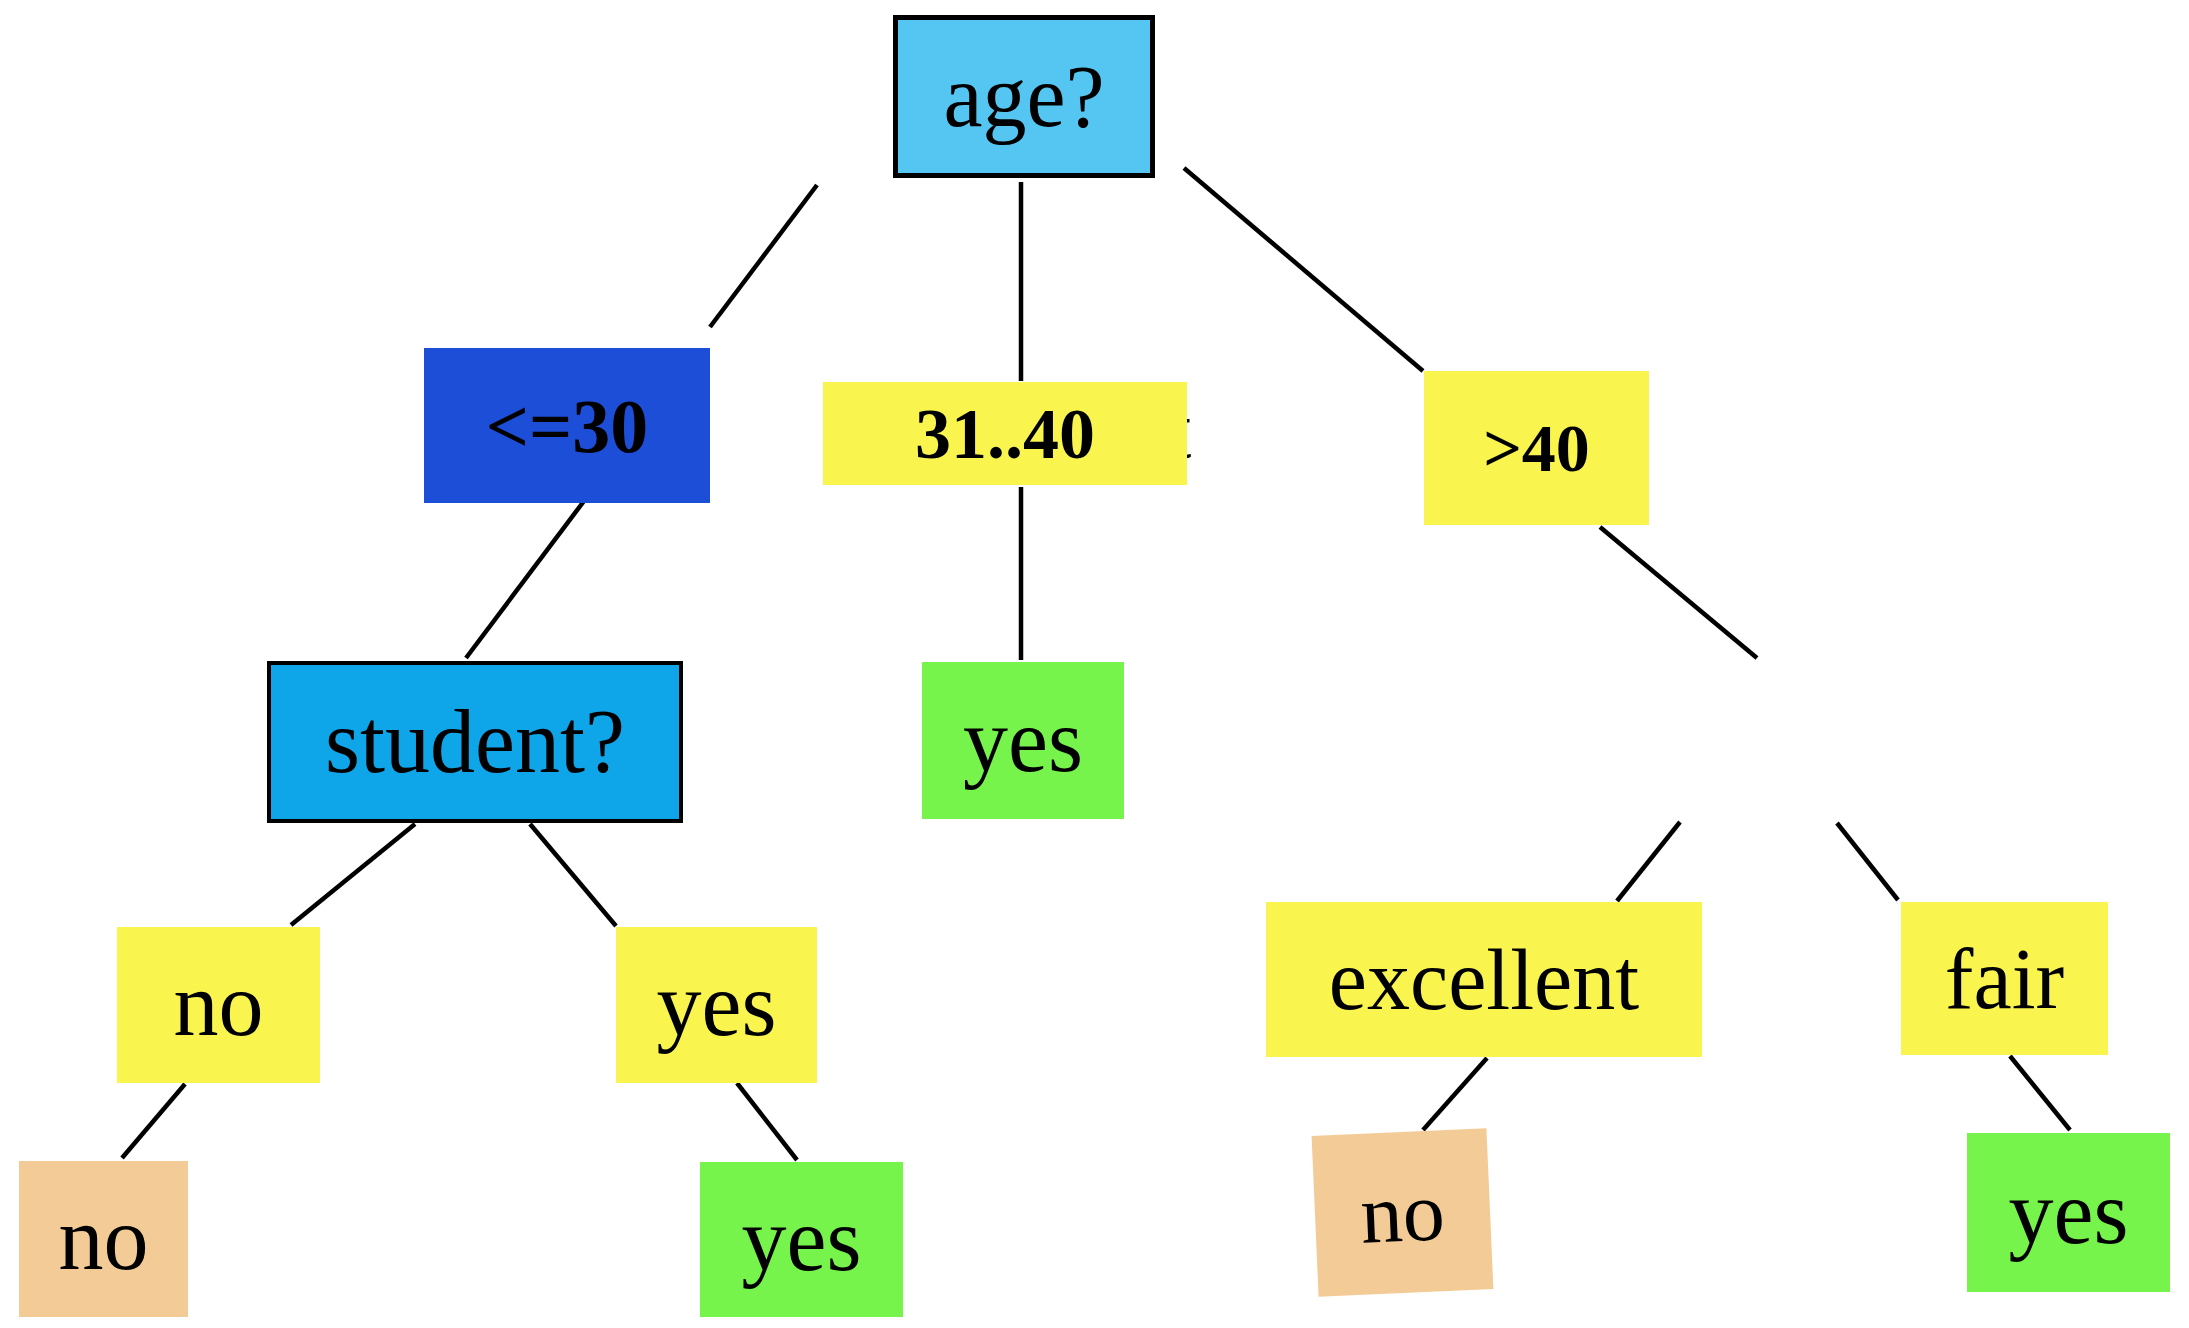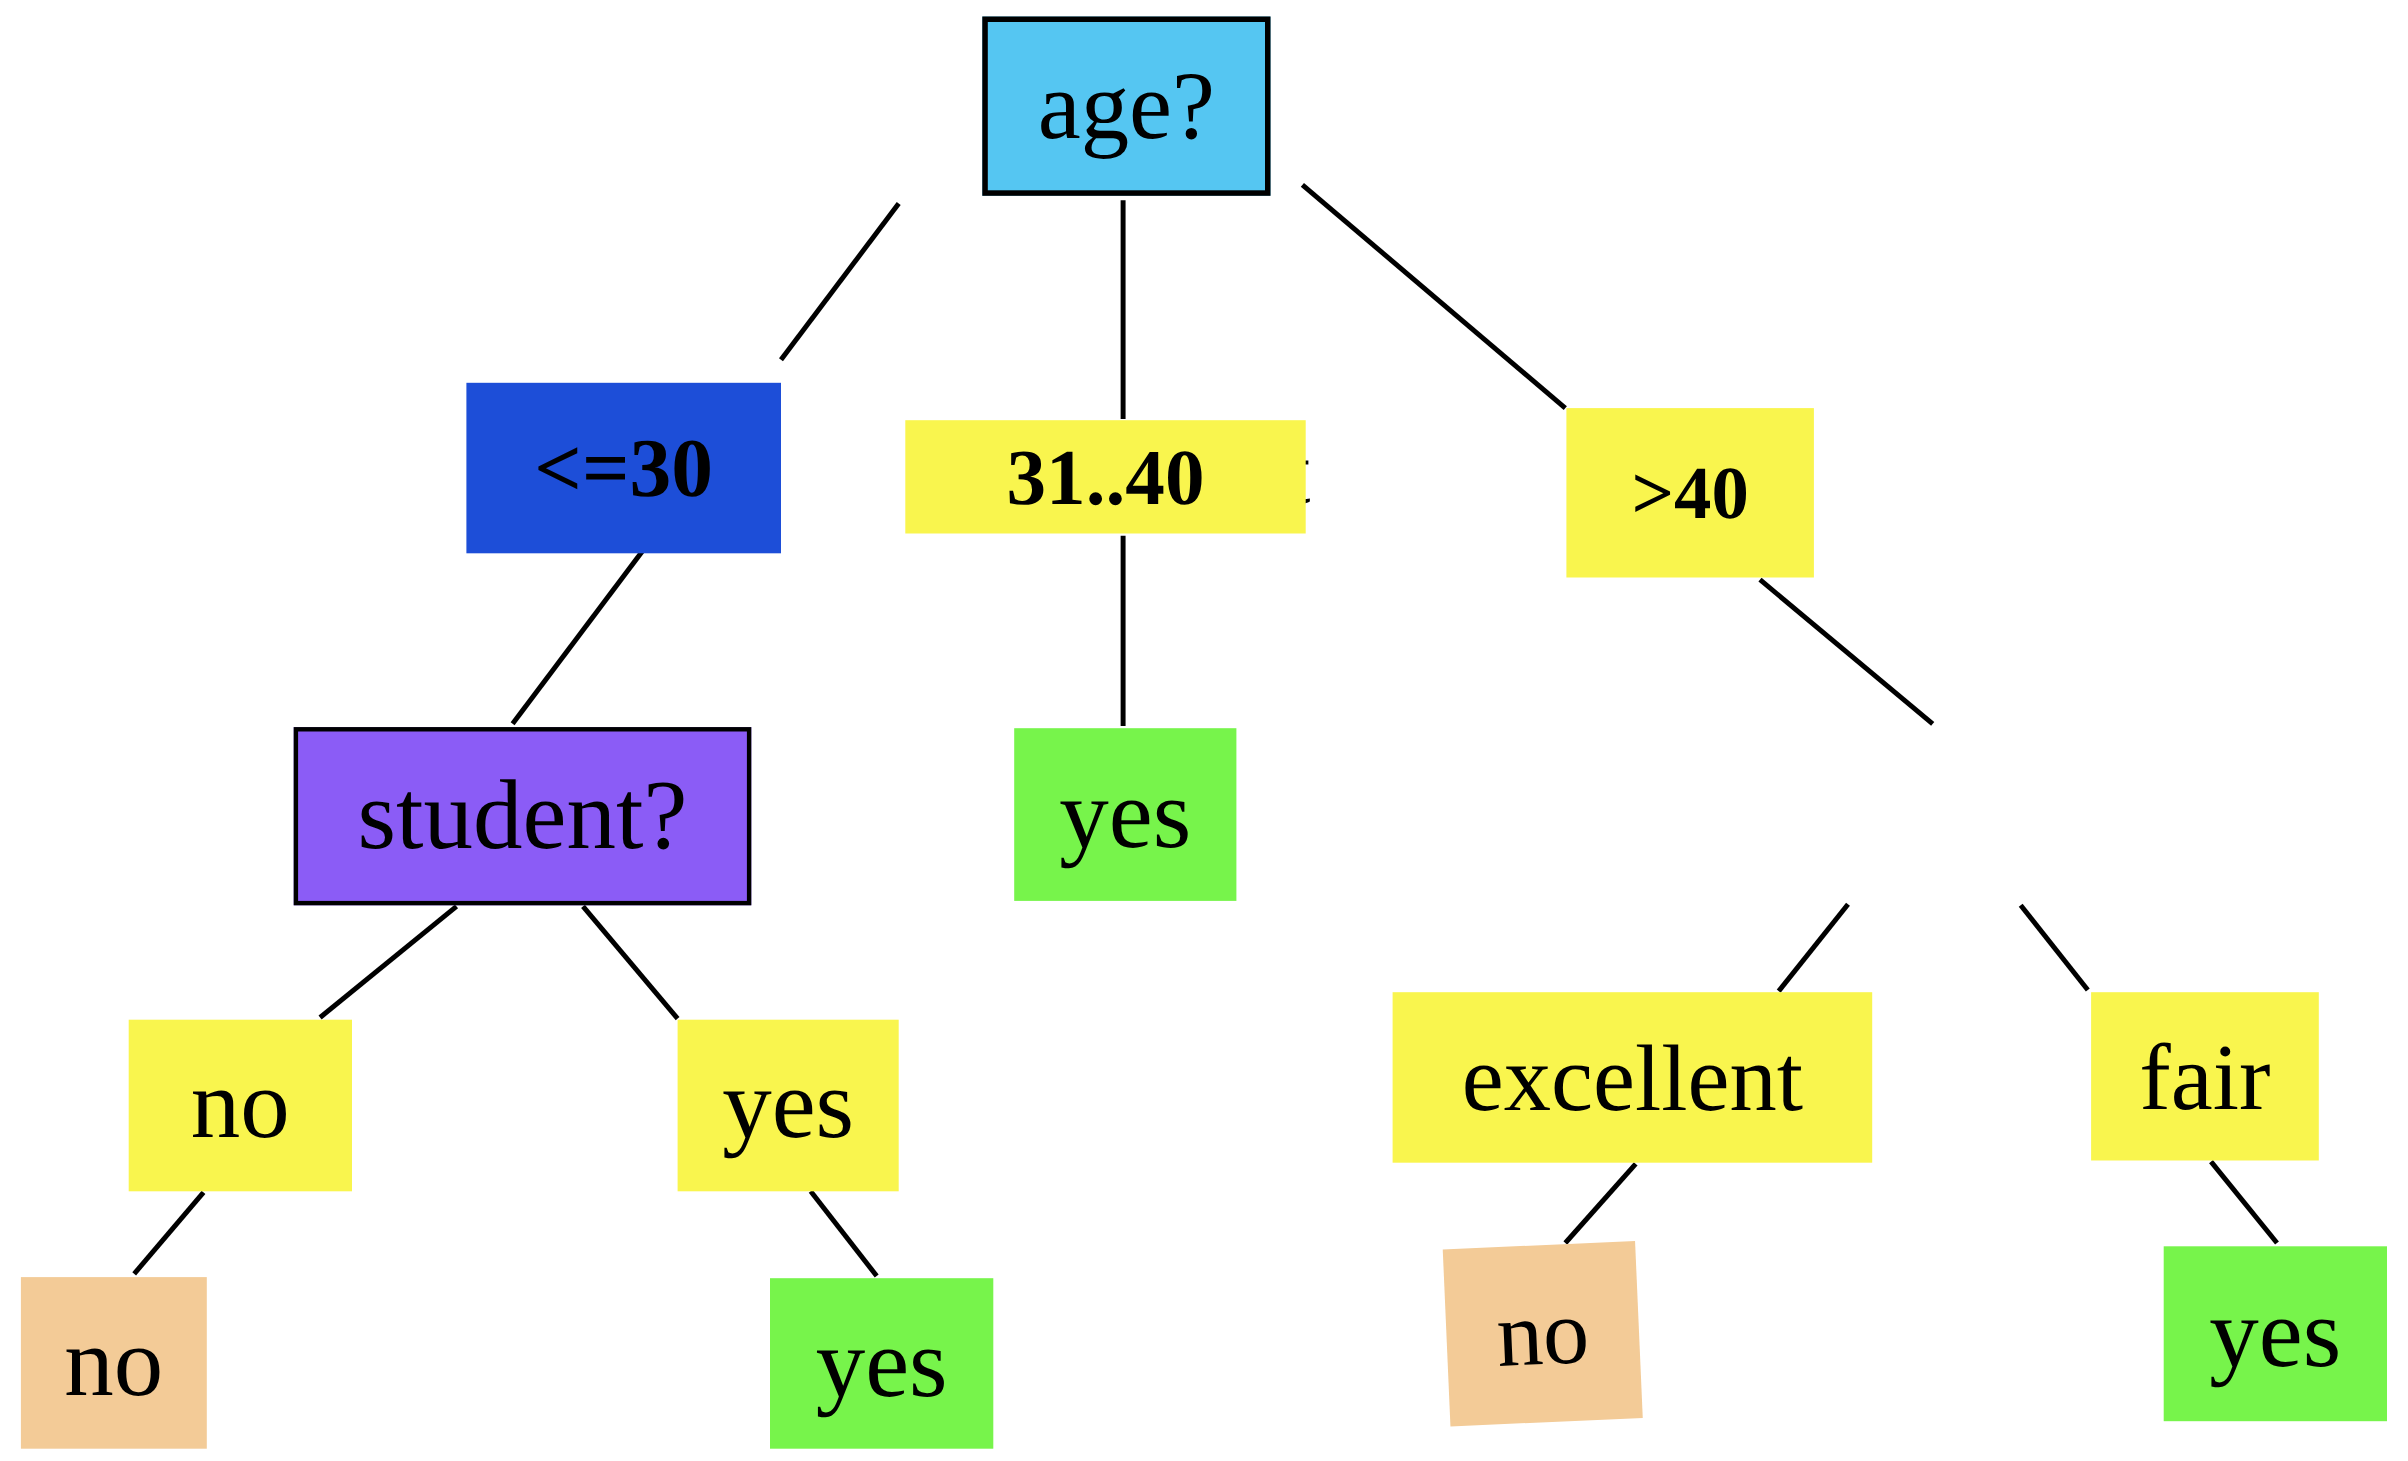--- a/index.html
+++ b/index.html
@@ -66,21 +66,21 @@
       <line x1="737" y1="1083" x2="797" y2="1160"></line>
       <line x1="1487" y1="1058" x2="1423" y2="1130"></line>
       <line x1="2010" y1="1056" x2="2070" y2="1130"></line>
     </svg>
   <span class="occluded-char" style="left: 1168px; top: 388px; font-size: 84px;">t</span>
 
 <div class="node" style="left: 893px; top: 15px; width: 262px; height: 163px; background: rgb(85, 198, 242); font-size: 88px; font-weight: normal; border: 5px solid rgb(0, 0, 0);">age?</div>
     <div class="node" style="left: 424px; top: 332px; width: 286px; height: 155px; background: #1d4ed8; font-size: 76px; font-weight: bold; margin-top: 16px;">&lt;=30</div>
     <div class="node" style="left: 823px; top: 382px; width: 364px; height: 103px; background: rgb(249, 245, 78); font-size: 72px; font-weight: bold; text-align: center;">31..40</div>
     <div class="node" style="left: 1424px; top: 371px; width: 225px; height: 154px; background: rgb(249, 245, 78); font-size: 68px; font-weight: bold;">&gt;40</div>
-    <div class="node" style="left: 267px; top: 661px; width: 416px; height: 162px; background: #8b5cf6; font-size: 90px; font-weight: normal; border: 4px solid rgb(0, 0, 0);">student?</div>
+    <div class="node" style="left: 267px; top: 661px; width: 416px; height: 162px; background: #0ea5e9; font-size: 90px; font-weight: normal; border: 4px solid rgb(0, 0, 0);">student?</div>
     <div class="node" style="left: 922px; top: 662px; width: 202px; height: 157px; background: rgb(119, 244, 75); font-size: 90px; font-weight: normal;">yes</div>
     <div class="node" style="left: 117px; top: 927px; width: 203px; height: 156px; background: rgb(249, 245, 78); font-size: 90px; font-weight: normal;">no</div>
     <div class="node" style="left: 616px; top: 927px; width: 201px; height: 156px; background: rgb(249, 245, 78); font-size: 90px; font-weight: normal;">yes</div>
     <div class="node" style="left: 1266px; top: 902px; width: 436px; height: 155px; background: rgb(249, 245, 78); font-size: 86px; font-weight: normal;">excellent</div>
     <div class="node" style="left: 1863px; top: 902px; width: 207px; height: 153px; background: rgb(249, 245, 78); font-size: 86px; font-weight: normal; margin-left: 38px;">fair</div>
     <div class="node" style="left: 19px; top: 1161px; width: 169px; height: 156px; background: rgb(243, 203, 151); font-size: 90px; font-weight: normal;">no</div>
     <div class="node" style="left: 700px; top: 1162px; width: 203px; height: 155px; background: rgb(119, 244, 75); font-size: 90px; font-weight: normal;">yes</div>
     <div class="node" style="left: 1315px; top: 1132px; width: 175px; height: 161px; background: rgb(243, 203, 151); font-size: 84px; font-weight: normal; transform: rotate(-2.5deg);">no</div>
     <div class="node" style="left: 1967px; top: 1133px; width: 203px; height: 159px; background: rgb(119, 244, 75); font-size: 90px; font-weight: normal;">yes</div>
   </div>

